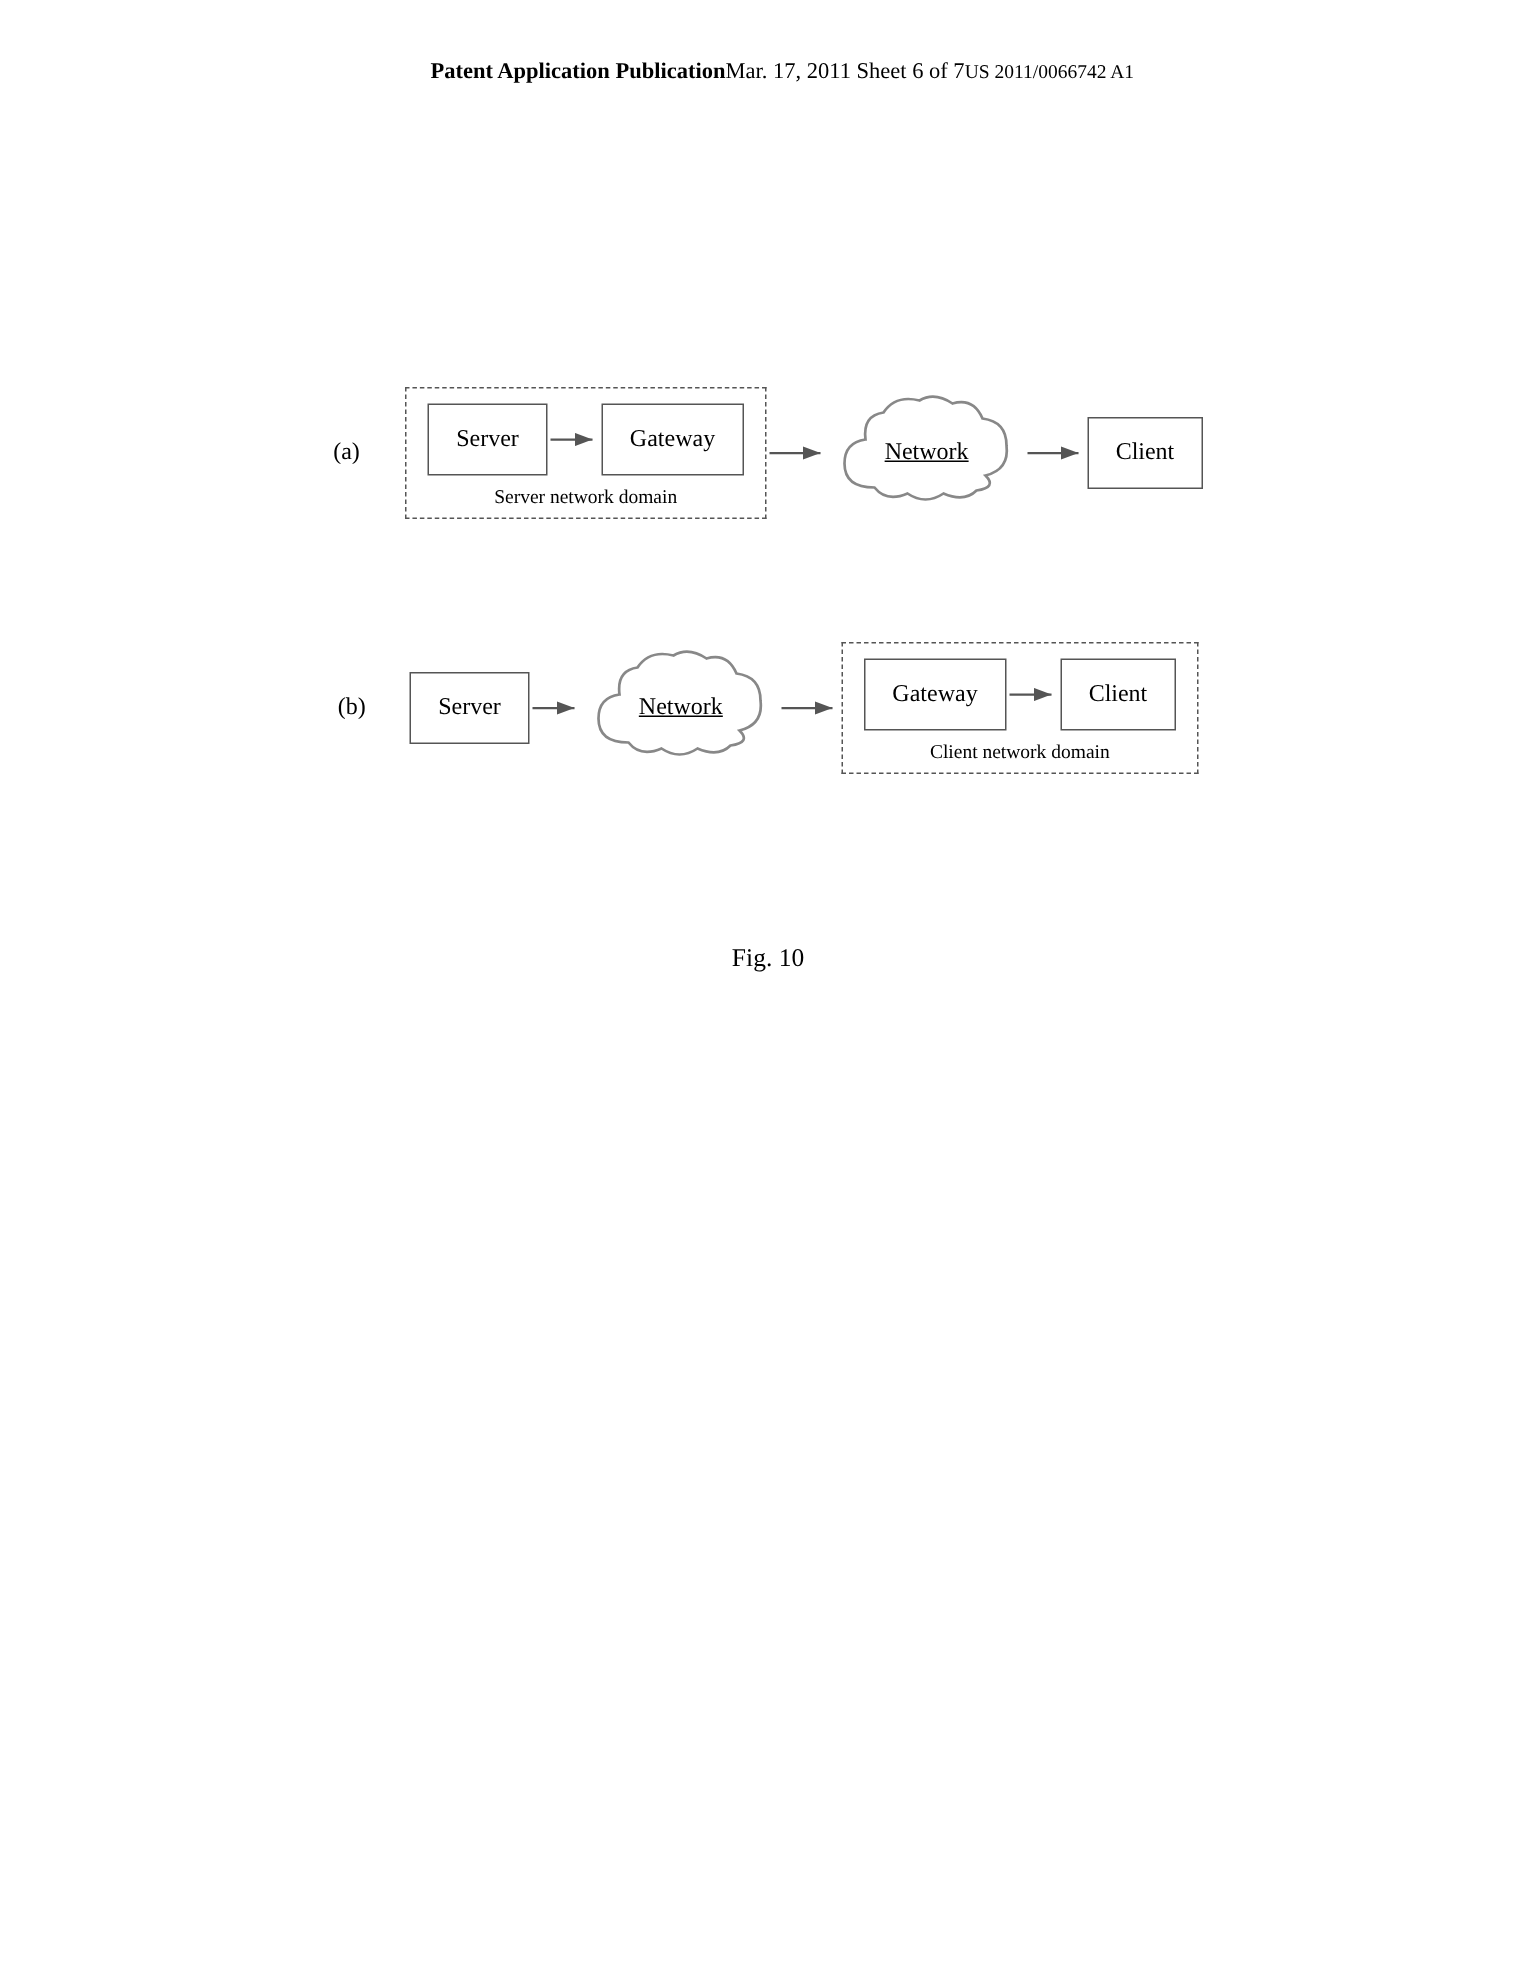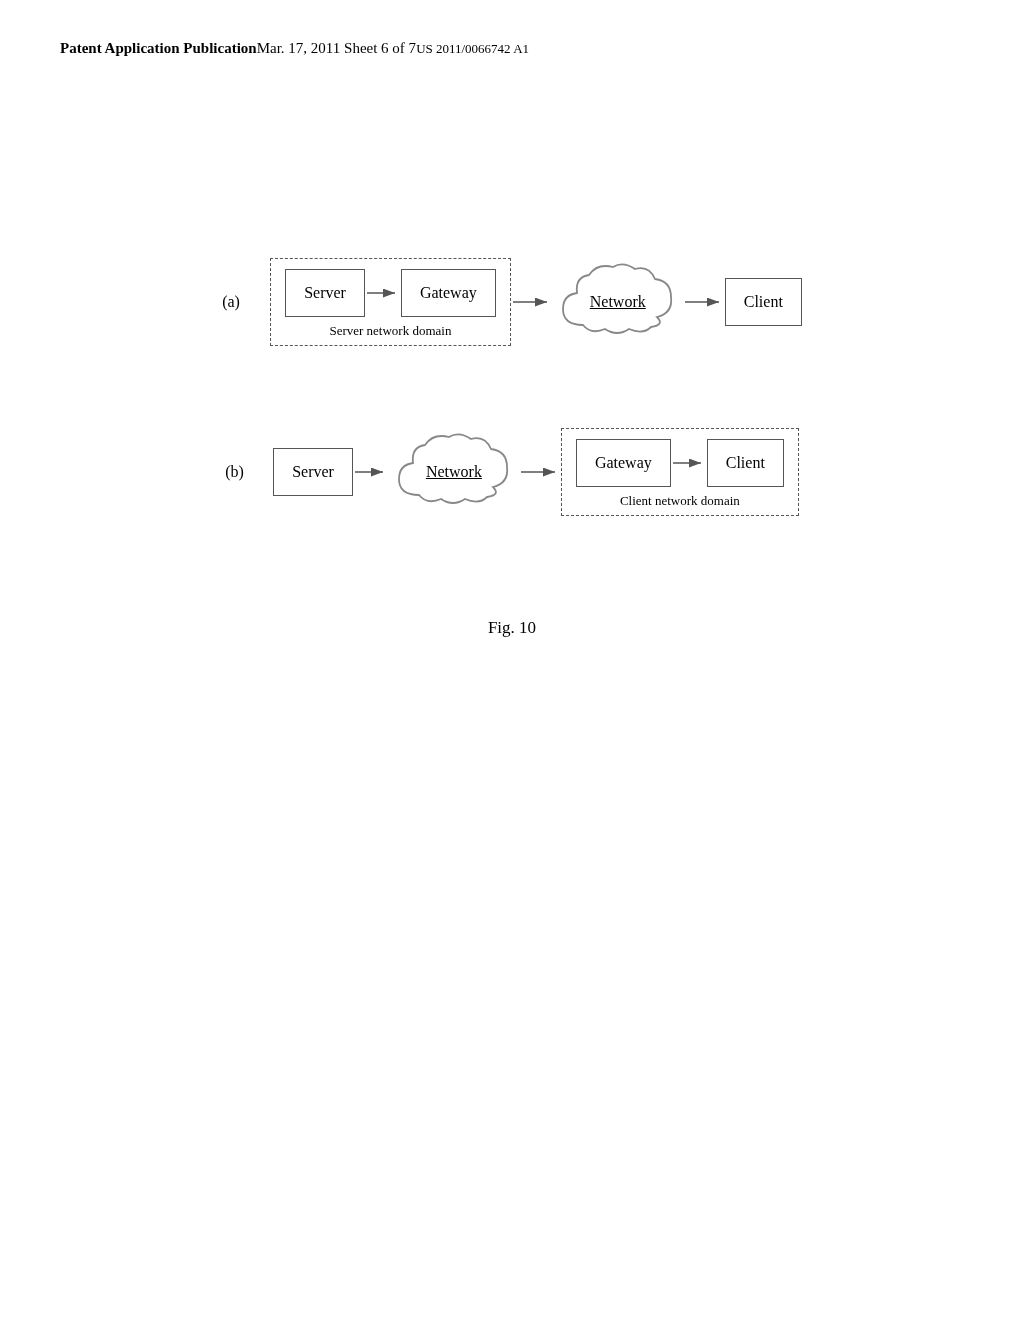--- a/index.html
+++ b/index.html
@@ -8,21 +8,21 @@
       height: 1320px;
       background: #fff;
       font-family: 'Times New Roman', Times, serif;
       position: relative;
       overflow: hidden;
     }
 
     
     .header {
       display: flex;
-      justify-content: flex-start;
+      justify-content: center;
       align-items: baseline;
       padding: 40px 41px 20px 60px;
       font-size: 15px;
     }
     .header-left {
       font-weight: bold;
       font-size: 15px;
     }
     .header-center {
       font-size: 15px;
@@ -92,21 +92,21 @@
     }
     .cloud-container svg {
       position: absolute;
       top: 0; left: 0;
     }
 
     
     .fig-caption {
       font-size: 17px;
       text-align: right;
-      margin-top: 21px;
+      margin-top: 32px;
     }
   </style>
 </head>
 <body>
 
 <div class="header">
   <span class="header-left">Patent Application Publication</span>
   <span class="header-center">Mar. 17, 2011  Sheet 6 of 7</span>
   <span class="header-right">US 2011/0066742 A1</span>
 </div>

